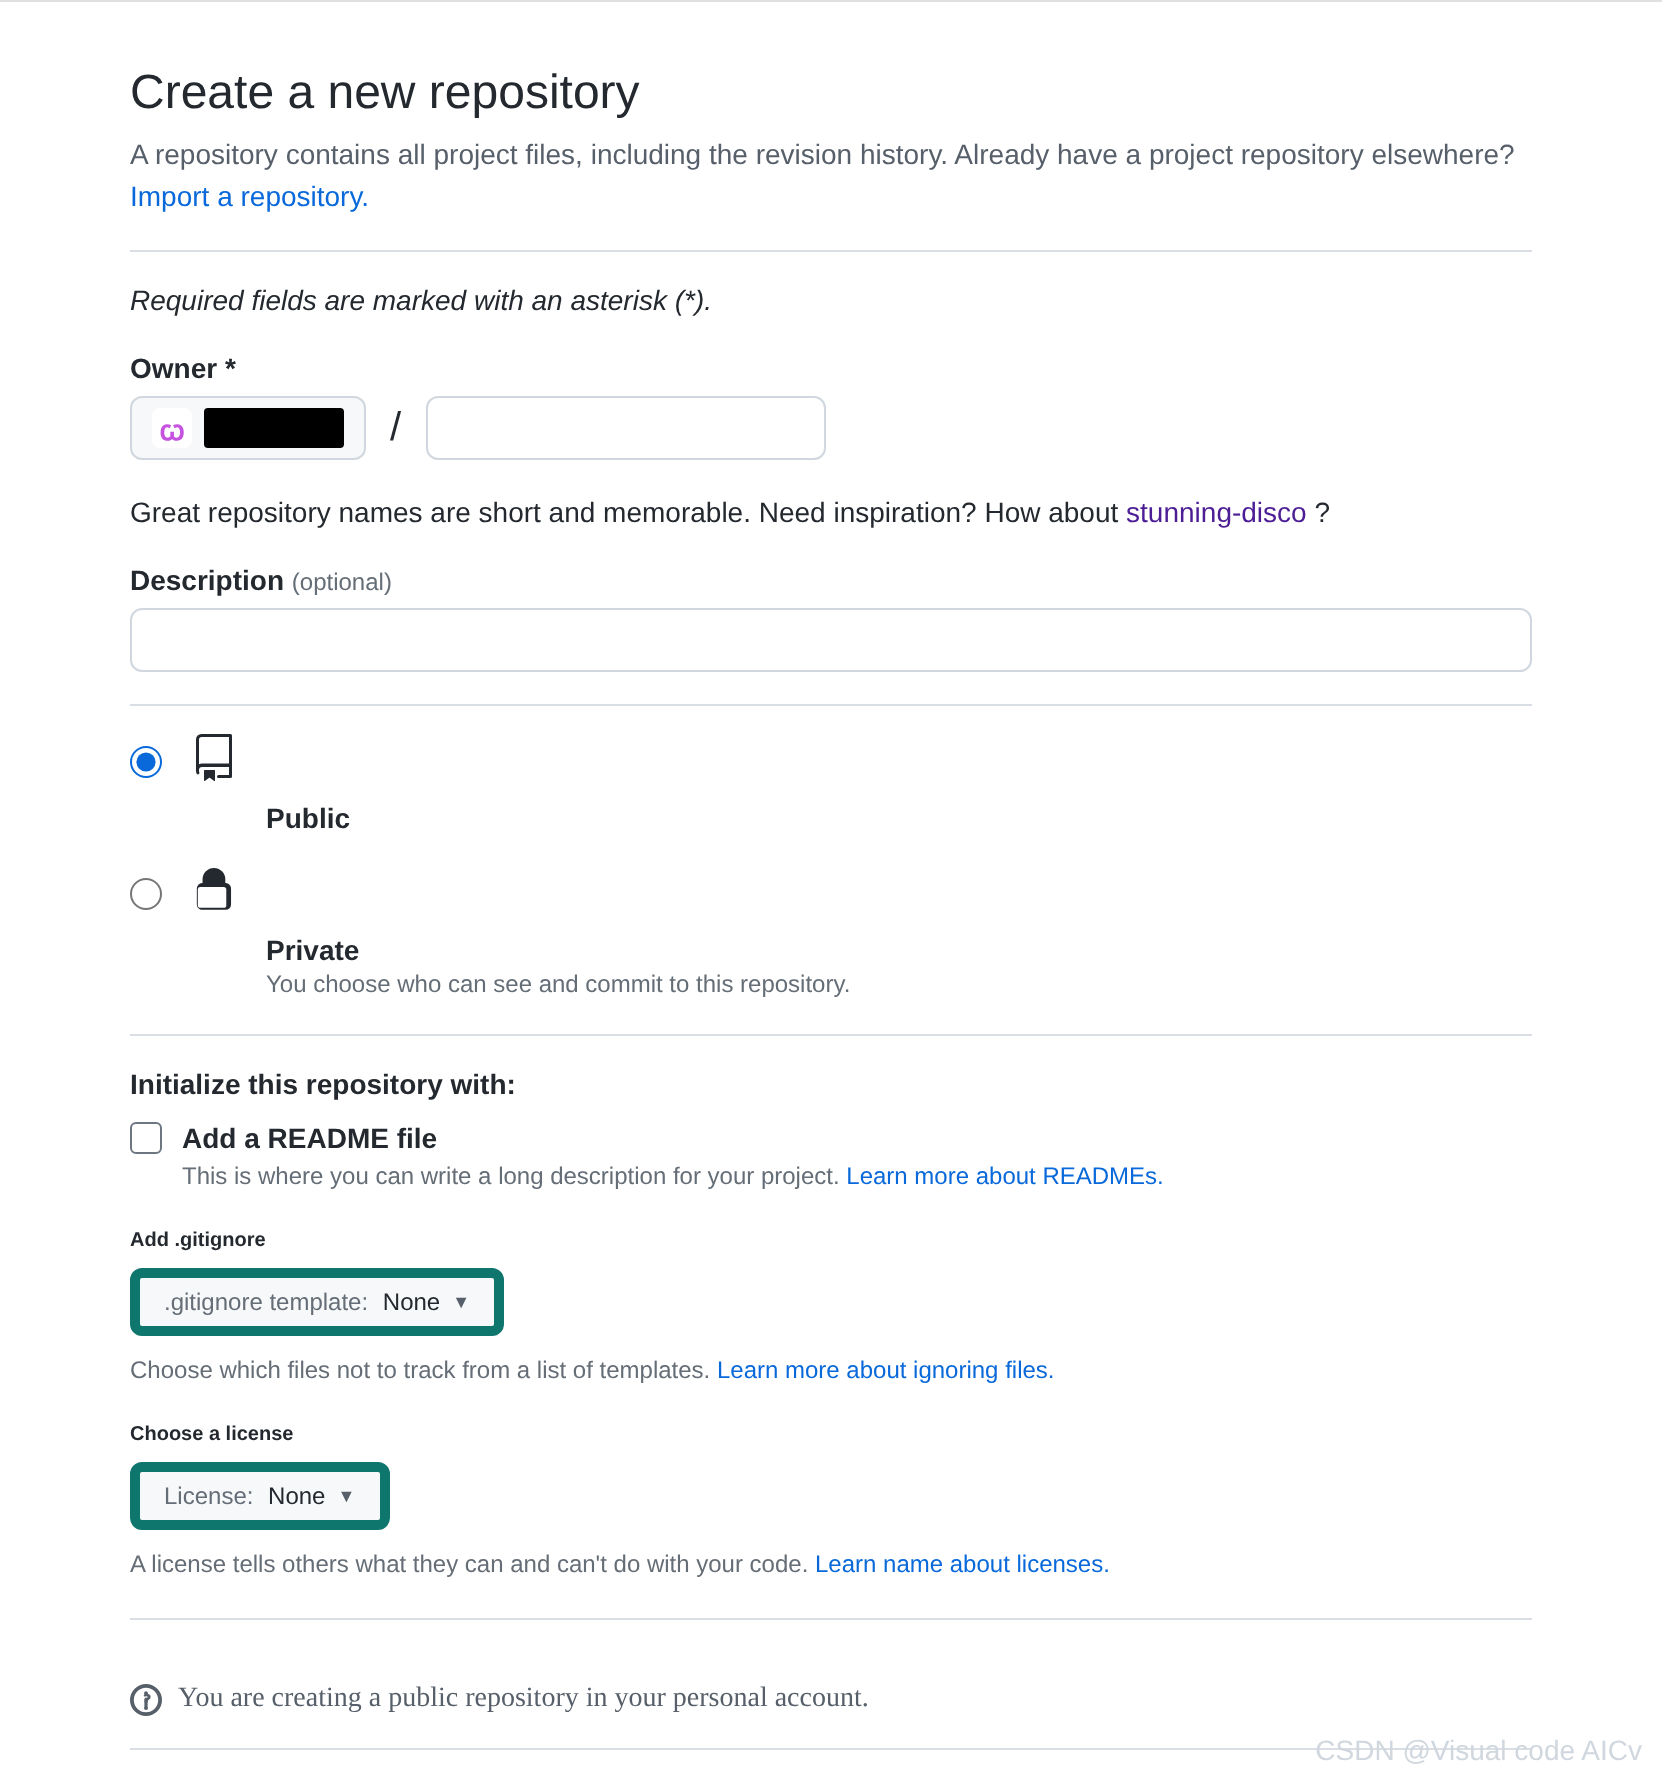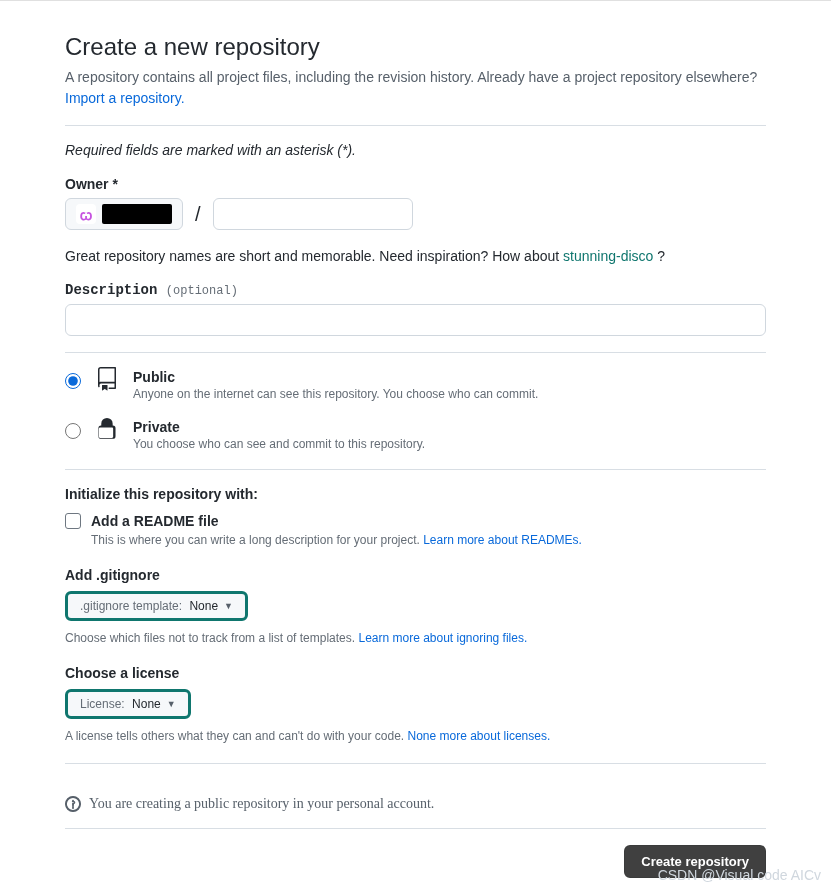--- a/index.html
+++ b/index.html
@@ -19,21 +19,21 @@
       font-size: 24px;
       font-weight: 400;
       margin-bottom: 6px;
     }
     .subhead {
       color: #57606a;
       font-size: 14px;
       line-height: 1.5;
     }
     .link { color: #0969da; cursor: pointer; }
-    .link-green { color: #0f766e; cursor: pointer; }
+    .link-green { color: #4c1d95; cursor: pointer; }
     hr.section {
       border: none;
       border-top: 1px solid #d8dee4;
       margin: 16px 0;
     }
     .required-note {
       font-style: italic;
       color: #24292f;
       font-size: 14px;
     }
@@ -87,21 +87,20 @@
       background: #fff;
     }
     .text-input.wide { width: 100%; }
     .hint {
       margin-top: 18px;
       color: #24292f;
       font-size: 14px;
     }
     .desc-label {
       margin-top: 18px;
-      font-family: Liberation Mono, monospace;
     }
     .optional { color: #656d76; font-weight: 400; font-size: 12px; }
     .desc-input-wrap { margin-top: 6px; }
     .radio-row {
       display: flex;
       align-items: flex-start;
       gap: 14px;
       margin: 10px 0 18px 0;
     }
     .radio-input {
@@ -109,21 +108,21 @@
       margin-top: 4px;
       accent-color: #0969da;
       cursor: pointer;
     }
     .vis-icon {
       width: 24px;
       flex-shrink: 0;
       color: #24292f;
       margin-top: -2px;
     }
-    .vis-text { flex: 1; }
+    .vis-text { flex: 1; margin-top: 32px; }
     .vis-title { font-weight: 600; font-size: 14px; }
     .vis-desc { color: #656d76; font-size: 12px; margin-top: 2px; }
     .init-title { font-weight: 600; font-size: 14px; margin-top: 4px; }
     .checkbox-row {
       display: flex;
       align-items: flex-end;
       gap: 10px;
       margin-top: 10px;
     }
     .checkbox-input {
@@ -132,29 +131,29 @@
       cursor: pointer;
       border:1px solid #6e7781;
       border-radius:3px;
       appearance:none;
       background:#fff;
     }
     .cb-label { font-weight: 600; font-size: 14px; }
     .cb-desc { color: #656d76; font-size: 12px; margin-top: 4px; margin-left: 26px; }
     .subhead-label {
       font-weight: 600;
-      font-size: 14px;
+      font-size: 10px;
       margin-top: 20px;
       display: block;
     }
     .select-btn {
       display: inline-flex;
       align-items: center;
       background: #f6f8fa;
-      border: 3px solid #0f766e;
+      border: 5px solid #0f766e;
       border-radius: 6px;
       padding: 5px 12px;
       font-size: 12px;
       margin-top: 8px;
       cursor: pointer;
       gap: 2px;
     }
     .select-prefix { color: #656d76; }
     .select-value { color: #24292f; font-weight: 500; }
     .caret { margin-left: 4px; font-size: 9px; color: #57606a; }
@@ -247,21 +246,20 @@
 
   <div class="radio-row">
     <input type="radio" name="vis" class="radio-input" checked="" style="">
     <span class="vis-icon">
       <svg viewBox="0 0 24 24" width="24" height="24" fill="currentColor">
           <path d="M3 2.75A2.75 2.75 0 0 1 5.75 0h14.5a.75.75 0 0 1 .75.75v20.5a.75.75 0 0 1-.75.75h-6a.75.75 0 0 1 0-1.5h5.25v-4H6A1.5 1.5 0 0 0 4.5 18v.35c0 .3.05.58.14.83a.75.75 0 0 1-1.42.49A4 4 0 0 1 3 18.35V2.75ZM19.5 1.5H5.75C5.06 1.5 4.5 2.06 4.5 2.75V15.1c.45-.23.96-.35 1.5-.35h13.5V1.5ZM7 18.25a.25.25 0 0 1 .25-.25h5a.25.25 0 0 1 .25.25v5.01a.25.25 0 0 1-.4.2l-2.2-1.57a.25.25 0 0 0-.29 0l-2.2 1.57a.25.25 0 0 1-.4-.2v-5.01Z"></path>
         </svg>
     </span>
     <div class="vis-text">
       <div class="vis-title">Public</div>
-      <div class="vis-desc">Anyone on the internet can see this repository. You choose who can commit.</div>
     </div>
   </div>
 
   <div class="radio-row">
     <input type="radio" name="vis" class="radio-input" style="">
     <span class="vis-icon">
       <svg viewBox="0 0 24 24" width="24" height="24" fill="currentColor">
           <path d="M6 9V7a6 6 0 0 1 12 0v2h.25A2.75 2.75 0 0 1 21 11.75v8.5A2.75 2.75 0 0 1 18.25 23H5.75A2.75 2.75 0 0 1 3 20.25v-8.5A2.75 2.75 0 0 1 5.75 9ZM8 7a4 4 0 0 1 8 0v2H8Zm-3.25 4a1.25 1.25 0 0 0-1.25 1.25v8.5c0 .69.56 1.25 1.25 1.25h12.5c.69 0 1.25-.56 1.25-1.25v-8.5c0-.69-.56-1.25-1.25-1.25Z" transform="scale(0.95) translate(0.6,0)"></path>
         </svg>
     </span>
@@ -295,21 +293,21 @@
   </div>
 
   <label class="subhead-label">Choose a license</label>
   <div class="select-btn">
     <span class="select-prefix">License:</span>
     <span>&nbsp;</span>
     <span class="select-value">None</span>
     <span class="caret">▼</span>
   </div>
   <div class="help-text">
-    <span>A license tells others what they can and can't do with your code. </span><span class="link">None more about licenses.</span>
+    <span>A license tells others what they can and can't do with your code. </span><span class="link">Learn name about licenses.</span>
   </div>
 
   <hr class="section" style="margin-top:20px">
 
   <div class="info-row">
     <span class="info-icon">
       <svg viewBox="0 0 16 16" width="16" height="16" fill="#57606a">
           <path d="M0 8a8 8 0 1 1 16 0A8 8 0 0 1 0 8Zm8-6.5a6.5 6.5 0 1 0 0 13 6.5 6.5 0 0 0 0-13ZM6.92 6.08A.75.75 0 0 1 7.4 5.1a2.9 2.9 0 0 1 .98-.17c.5 0 .97.1 1.32.35.37.26.6.66.6 1.17 0 .6-.34.98-.63 1.22l-.5.4c-.23.19-.37.35-.37.58v.25a.75.75 0 0 1-1.5 0v-.25c0-.77.46-1.26.83-1.55l.5-.4c.16-.13.17-.2.17-.25 0-.1-.03-.15-.1-.2a.83.83 0 0 0-.47-.1c-.2 0-.37.03-.48.07a.75.75 0 0 1-.83-.14ZM8 11a1 1 0 1 1 0 2 1 1 0 0 1 0-2Z" transform="rotate(0)"></path>
           <circle cx="8" cy="8" r="6.8" fill="none" stroke="#57606a" stroke-width="1.4"></circle>
           <rect x="7.2" y="6.8" width="1.6" height="5" rx="0.8" fill="#57606a"></rect>

